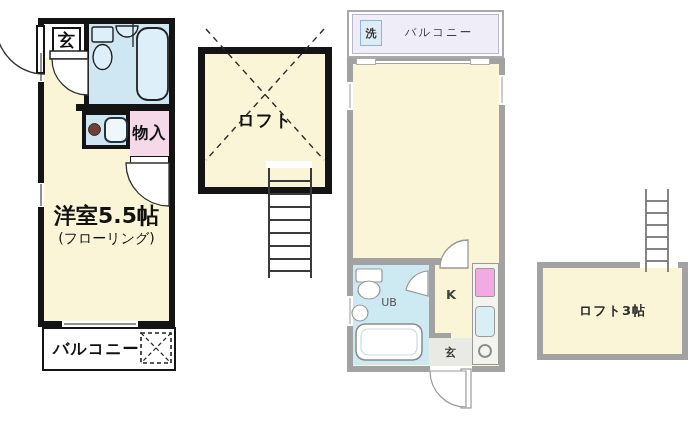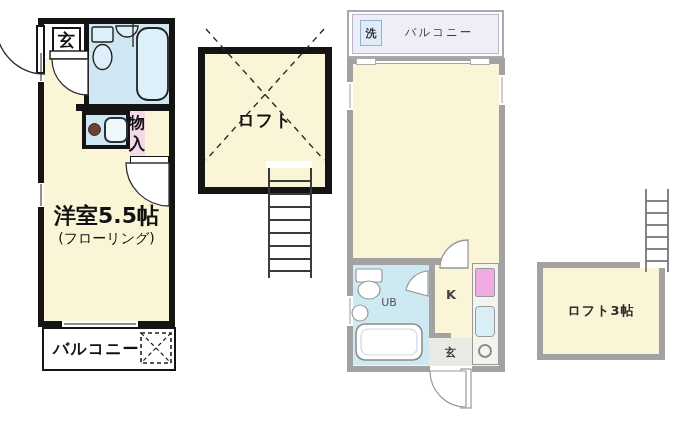--- a/index.html
+++ b/index.html
@@ -14,21 +14,21 @@
   .entryA-white{left:44px;top:24px;width:44px;height:34px;background:#fff;}
   .genkanA{left:52px;top:27px;width:29px;height:27px;background:#fff;border:2px solid #141414;
            font-size:17px;font-weight:bold;}
   .bathA{left:89px;top:24px;width:80px;height:80px;background:#cfe7f3;}
   .wallA1{left:84px;top:24px;width:5px;height:87px;background:#141414;}
   .wallA2{left:76px;top:104px;width:93px;height:7px;background:#141414;}
   .washstandA{left:82px;top:111px;width:48px;height:38px;background:#141414;}
   .washstandA-floor{left:86px;top:115px;width:40px;height:30px;background:#cfe7f3;}
   .washstandA-sink{left:104px;top:117px;width:24px;height:26px;background:#eef7fb;border:2px solid #23323c;border-radius:7px;}
   .washstandA-faucet{left:88px;top:123px;width:13px;height:13px;background:#6d4236;border:1px solid #3c241d;border-radius:50%;}
-  .storageA{left:130px;top:111px;width:15px;height:45px;background:#f5d9e9;
+  .storageA{left:130px;top:111px;width:39px;height:45px;background:#f5d9e9;
             font-size:16px;font-weight:bold;letter-spacing:1px;}
   .storageA-door{left:130px;top:156px;width:39px;height:9px;background:#fff;border:1px solid #141414;}
   .winA1{left:38px;top:52px;width:6px;height:30px;background:#fff;}
   .winA2{left:38px;top:183px;width:6px;height:24px;background:#fff;}
   .winA3{left:62px;top:321px;width:76px;height:6px;background:#fff;}
   .doorA-leaf{left:36px;top:25px;width:9px;height:49px;background:#fff;border:2px solid #141414;}
   .roomA-label{left:44px;top:202px;width:125px;text-align:center;line-height:1.25;}
   .roomA-label .big{font-size:22px;font-weight:bold;}
   .roomA-label .small{font-size:14px;}
   .balconyA{left:42px;top:327px;width:134px;height:44px;border:2px solid #141414;background:#fff;
@@ -61,21 +61,21 @@
   .kB-label{left:446px;top:287px;width:18px;font-size:13px;font-weight:bold;color:#444;}
   .counterB{left:472px;top:263px;width:27px;height:102px;background:#f4f4ef;border:1px solid #999;}
   .fridgeB{left:475px;top:268px;width:20px;height:29px;background:#f2abe2;border:1px solid #999;border-radius:2px;}
   .sinkB{left:475px;top:306px;width:20px;height:31px;background:#daeef6;border:1px solid #999;border-radius:4px;}
   .burnerB{left:478px;top:344px;width:14px;height:14px;background:#f4f4ef;border:2px solid #8a8a8a;border-radius:50%;}
   .genkanB{left:429px;top:338px;width:43px;height:28px;background:#eaeae4;
            font-size:11px;font-weight:bold;color:#333;}
   .doorB-gap{left:430px;top:366px;width:42px;height:6px;background:#fff;}
 
   
-  .loftB{left:537px;top:262px;width:128px;height:98px;border:6px solid #a2a2a2;background:#faf5d7;
+  .loftB{left:537px;top:262px;width:151px;height:98px;border:6px solid #a2a2a2;background:#faf5d7;
          font-size:13px;font-weight:bold;color:#2b2b2b;letter-spacing:1px;}
   .loftB-gap{left:640px;top:262px;width:38px;height:6px;background:#fff;}
 </style>
 </head>
 <body>
 
 <div id="canvas">
 
   <div class="abs planA"></div>
   <div class="abs entryA-white"></div>

